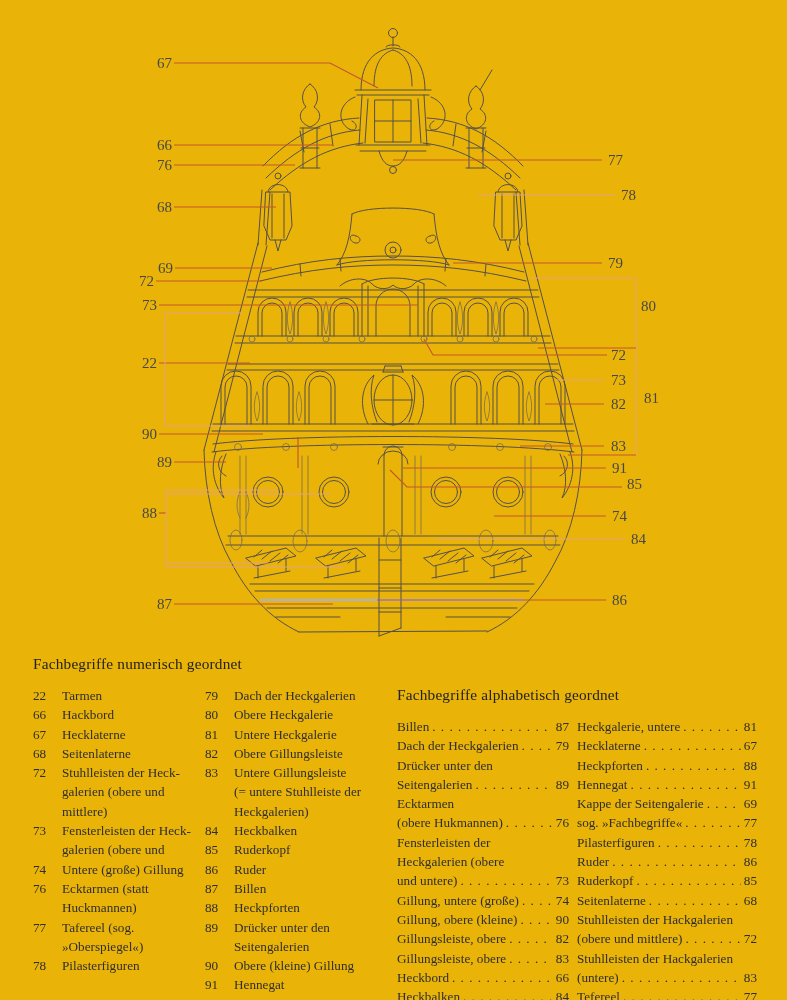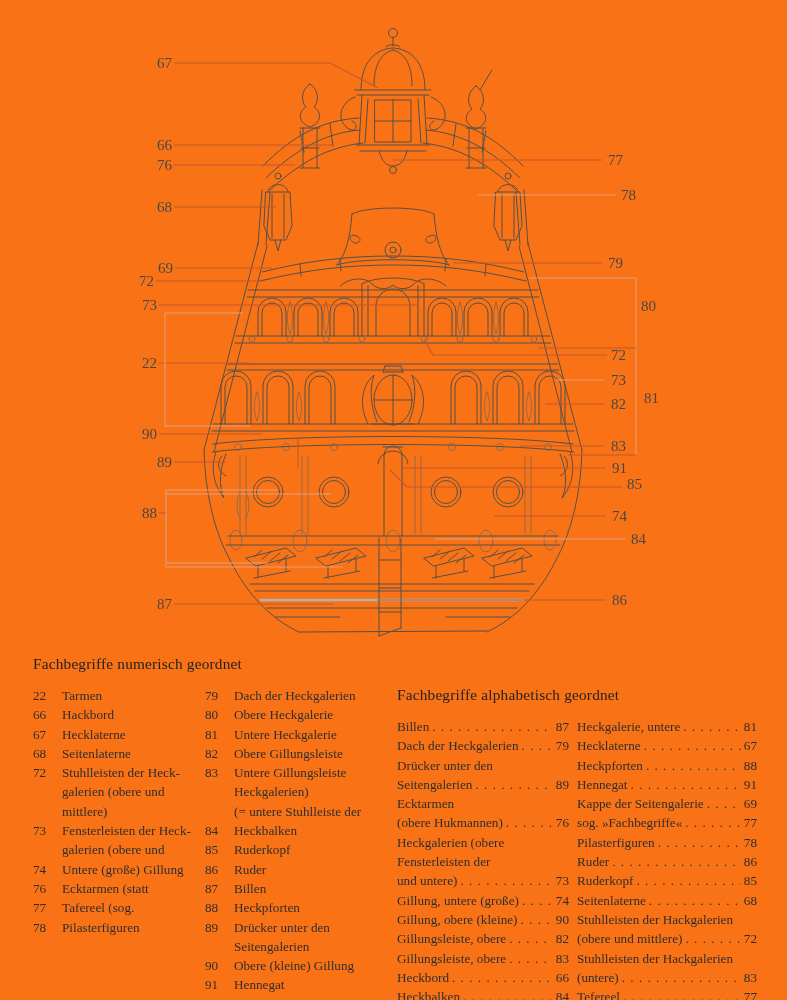--- a/index.html
+++ b/index.html
@@ -1,18 +1,18 @@
 <!DOCTYPE html>
 <html><head>
 <meta charset="utf-8">
 <style>
   html,body{margin:0;padding:0;background:#e8e8e4;}
   .page{
     position:relative;width:787px;height:1000px;margin:0 auto;
-    background:#f97316;overflow:hidden;
+    background:#eab308;overflow:hidden;
     font-family:"Liberation Serif","DejaVu Serif",serif;color:#333;
   }
   
   .figure{position:absolute;left:0;top:0;width:787px;height:648px;}
   .figure svg{position:absolute;left:0;top:0;}
   .art{stroke:#555049;stroke-width:1;fill:none;stroke-linecap:round;stroke-linejoin:round;}
   .art-thin{stroke:#6a655e;stroke-width:.7;fill:none;}
   .wale-gray{stroke:#b3b3b0;stroke-width:2.6;fill:none;}
   .ld{stroke:#c4572e;stroke-width:1.15;fill:none;}
   .ld2{stroke:#e2a284;stroke-width:.95;fill:none;}
@@ -323,26 +323,34 @@
   <div class="nrow">
     <span class="nnum">74</span>
     <span class="ntext">Untere (große) Gillung</span>
   </div>
 
   <div class="nrow">
     <span class="nnum">76</span>
     <span class="ntext">Ecktarmen (statt</span>
   </div>
 
+  <div class="nrow">
+    <span class="nnum"></span>
+    <span class="ntext">Huckmannen)</span>
+  </div>
 
   <div class="nrow">
     <span class="nnum">77</span>
     <span class="ntext">Tafereel (sog.</span>
   </div>
 
+  <div class="nrow">
+    <span class="nnum"></span>
+    <span class="ntext">»Oberspiegel«)</span>
+  </div>
 
   <div class="nrow">
     <span class="nnum">78</span>
     <span class="ntext">Pilasterfiguren</span>
   </div>
 </div>
       <div class="colB">
   <div class="nrow">
     <span class="nnum">79</span>
     <span class="ntext">Dach der Heckgalerien</span>
@@ -363,26 +371,26 @@
     <span class="ntext">Obere Gillungsleiste</span>
   </div>
 
   <div class="nrow">
     <span class="nnum">83</span>
     <span class="ntext">Untere Gillungsleiste</span>
   </div>
 
   <div class="nrow">
     <span class="nnum"></span>
+    <span class="ntext">(= untere Stuhlleiste der</span>
+  </div>
+
+  <div class="nrow">
+    <span class="nnum"></span>
     <span class="ntext">Heckgalerien)</span>
-  </div>
-
-  <div class="nrow">
-    <span class="nnum"></span>
-    <span class="ntext">(= untere Stuhlleiste der</span>
   </div>
 
   <div class="nrow">
     <span class="nnum">84</span>
     <span class="ntext">Heckbalken</span>
   </div>
 
   <div class="nrow">
     <span class="nnum">85</span>
     <span class="ntext">Ruderkopf</span>
@@ -460,27 +468,27 @@
     <span class="anum"></span>
   </div>
 
   <div class="arow">
     <span class="aterm">(obere Hukmannen)</span>
     <span class="dots"></span>
     <span class="anum">76</span>
   </div>
 
   <div class="arow">
+    <span class="aterm">Fensterleisten der</span>
+
+    <span class="anum"></span>
+  </div>
+
+  <div class="arow">
     <span class="aterm">Heckgalerien (obere</span>
-
-    <span class="anum"></span>
-  </div>
-
-  <div class="arow">
-    <span class="aterm">Fensterleisten der</span>
 
     <span class="anum"></span>
   </div>
 
   <div class="arow">
     <span class="aterm">und untere)</span>
     <span class="dots"></span>
     <span class="anum">73</span>
   </div>
 

